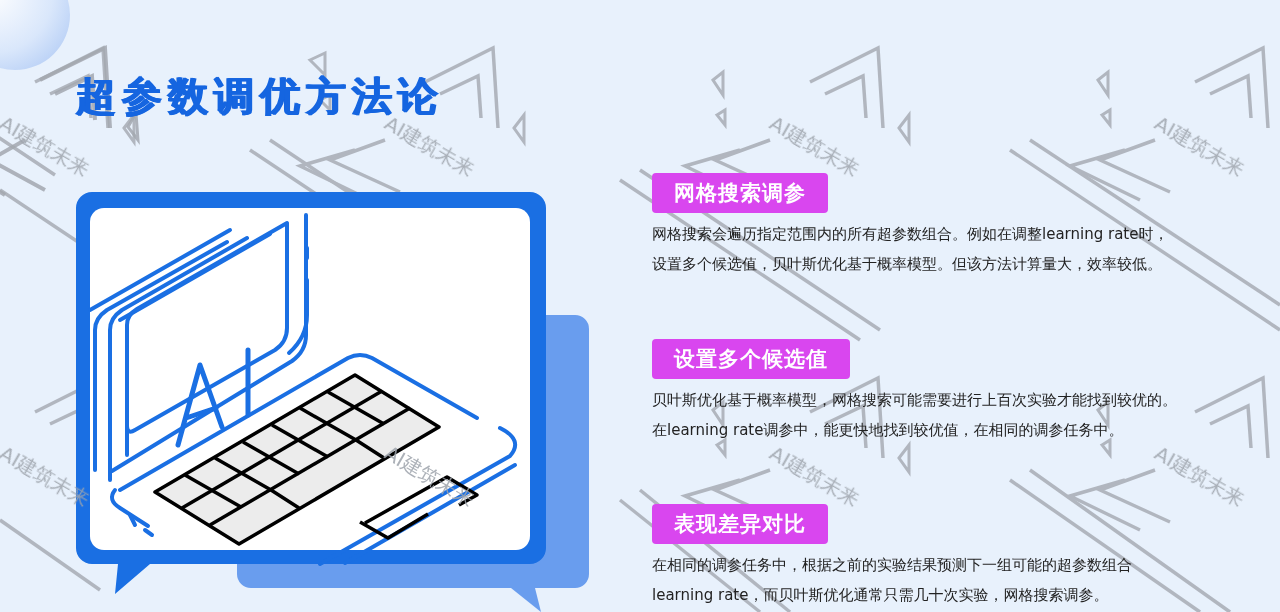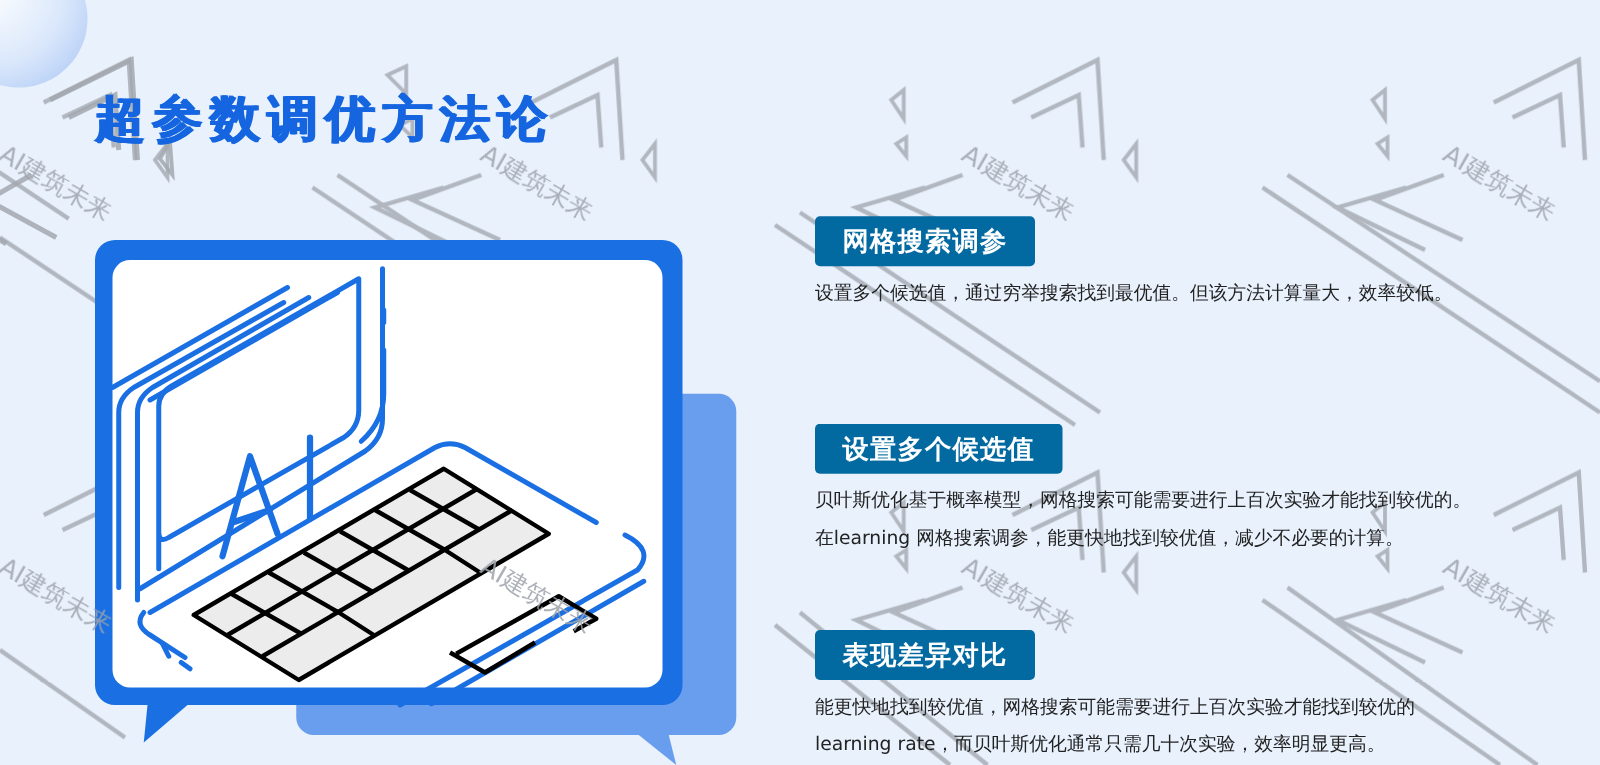--- a/index.html
+++ b/index.html
@@ -23,21 +23,21 @@
     font-size: 40px; font-weight: 900; color: #1565e0;
     letter-spacing: 6px; line-height: 56px;
     text-shadow: 1px 0 0 #1565e0, -1px 0 0 #1565e0;
   }
 
   .illustration { position: absolute; left: 60px; top: 180px; width: 540px; height: 432px; }
 
   .section { position: absolute; left: 652px; width: 600px; }
   .section .badge {
     display: inline-block; height: 40px; padding: 0 22px;
-    background: #0369a1; border-radius: 4px;
+    background: #d946ef; border-radius: 4px;
     color: #fff; font-size: 21px; font-weight: 900; line-height: 40px;
     letter-spacing: 1px;
   }
   .section .body {
     margin-top: 6px;
     font-size: 15px; color: #222; line-height: 30px;
   }
   .section .body p { white-space: nowrap; }
 
   .watermark-layer { position: absolute; inset: 0; pointer-events: none; }
@@ -189,37 +189,38 @@
       <path d="M240 228 l56 32 l28 18"></path>
       <path d="M268 212 l56 32"></path>
 
       <path d="M305 343 l82 -46 l30 18 l-18 10 M368 334 l-40 24 l-28 -16"></path>
     </g>
   </svg>
 
   <div class="section" style="top:173px;">
     <div class="badge">网格搜索调参</div>
     <div class="body">
-      <p>设置多个候选值，通过穷举搜索找到最优值。但该方法计算量大，效率较低。</p>
+      <p>网格搜索会遍历指定范围内的所有超参数组合。例如在调整learning rate时，</p>
+      <p>设置多个候选值，贝叶斯优化基于概率模型。但该方法计算量大，效率较低。</p>
     </div>
   </div>
 
   <div class="section" style="top:339px;">
     <div class="badge">设置多个候选值</div>
     <div class="body">
       <p>贝叶斯优化基于概率模型，网格搜索可能需要进行上百次实验才能找到较优的。</p>
-      <p>在learning 网格搜索调参，能更快地找到较优值，减少不必要的计算。</p>
+      <p>在learning rate调参中，能更快地找到较优值，在相同的调参任务中。</p>
     </div>
   </div>
 
   <div class="section" style="top:504px;">
     <div class="badge">表现差异对比</div>
     <div class="body">
-      <p>能更快地找到较优值，网格搜索可能需要进行上百次实验才能找到较优的</p>
-      <p>learning rate，而贝叶斯优化通常只需几十次实验，效率明显更高。</p>
+      <p>在相同的调参任务中，根据之前的实验结果预测下一组可能的超参数组合</p>
+      <p>learning rate，而贝叶斯优化通常只需几十次实验，网格搜索调参。</p>
     </div>
   </div>
 
   <div class="wm-text" style="left:8px; top:110px;">AI建筑未来</div>
   <div class="wm-text" style="left:393px; top:110px;">AI建筑未来</div>
   <div class="wm-text" style="left:778px; top:110px;">AI建筑未来</div>
   <div class="wm-text" style="left:1163px; top:110px;">AI建筑未来</div>
   <div class="wm-text" style="left:8px; top:440px;">AI建筑未来</div>
   <div class="wm-text" style="left:393px; top:440px;">AI建筑未来</div>
   <div class="wm-text" style="left:778px; top:440px;">AI建筑未来</div>

